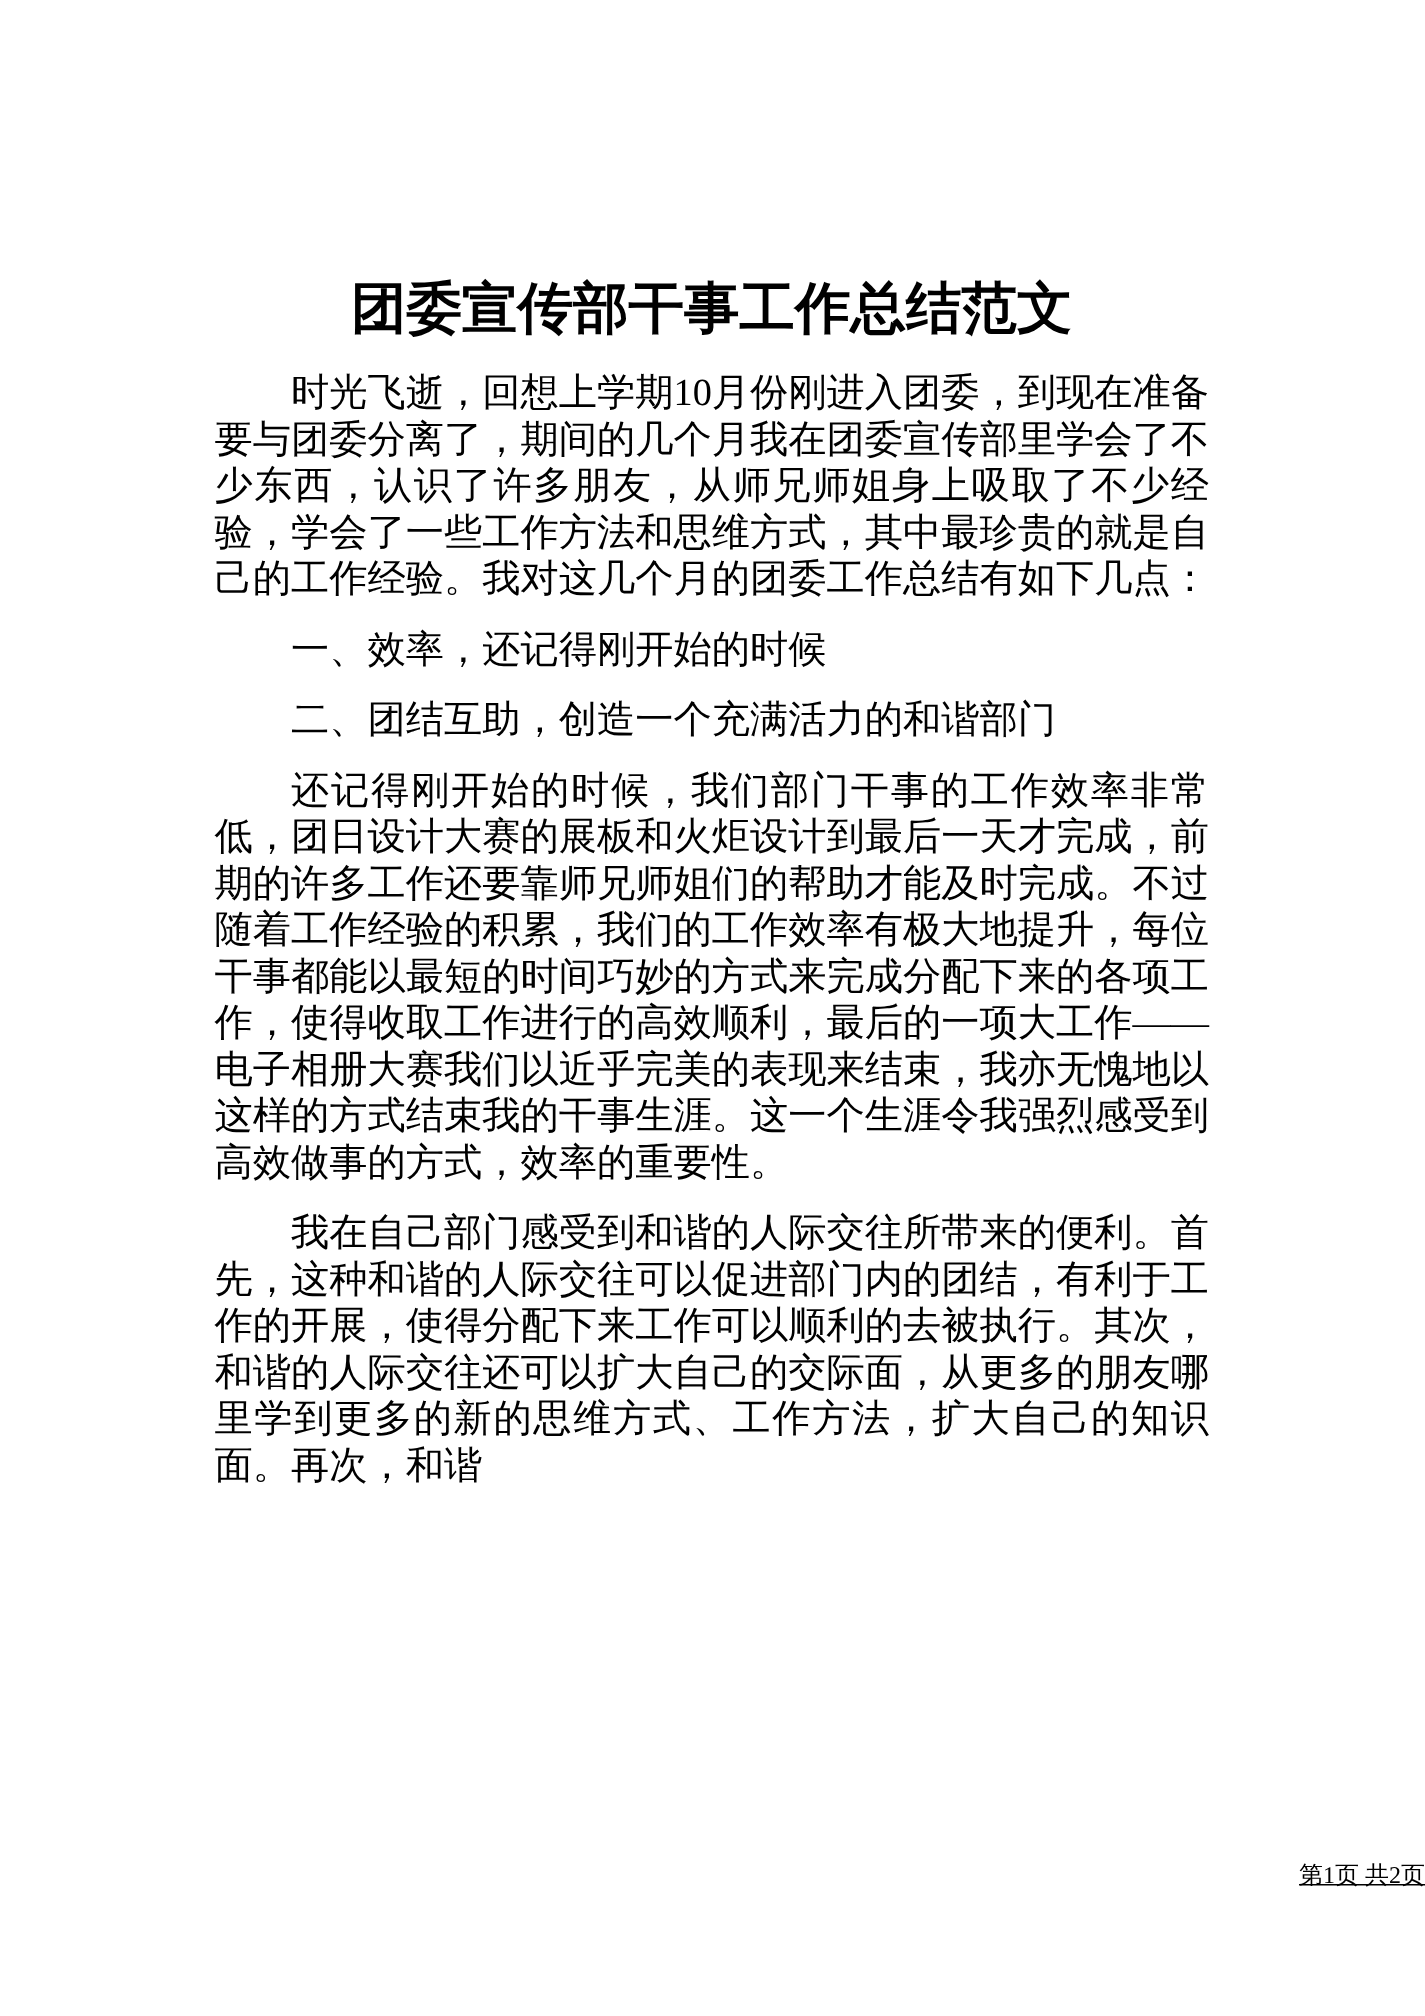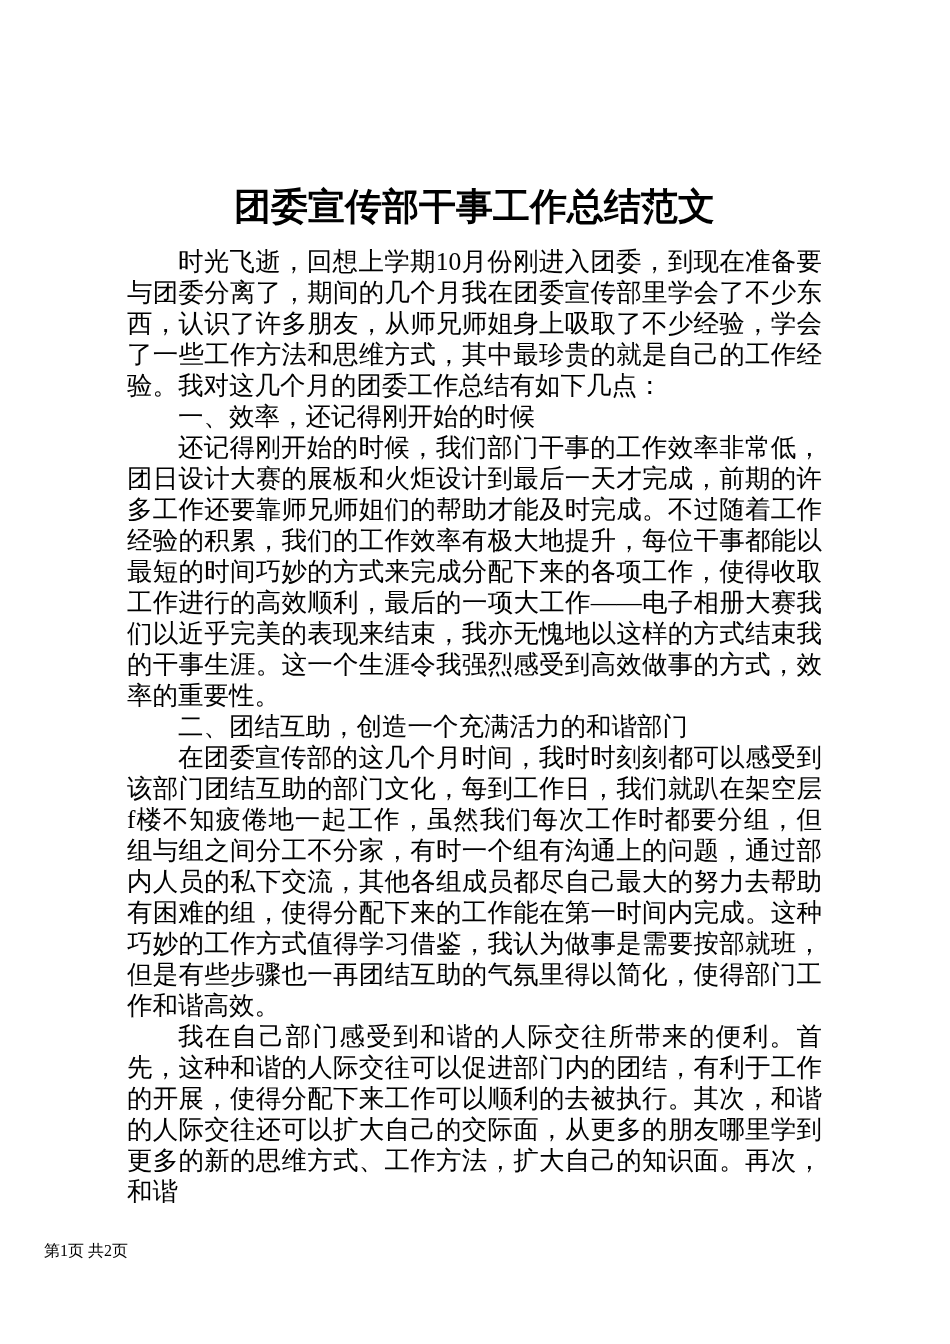--- a/index.html
+++ b/index.html
@@ -25,49 +25,49 @@
   .doc-title {
     margin: 0 0 16px 0;
     font-size: 37px;
     line-height: 46px;
     font-weight: bold;
     text-align: center;
     letter-spacing: 0px;
     white-space: nowrap;
   }
   .doc-body p {
-    margin: 0;
+    margin: 16px;
     font-size: 25.5px;
     line-height: 31px;
     text-align: justify;
     text-justify: inter-ideograph;
     text-indent: 2em;
     word-break: break-all;
   }
   .doc-footer {
     position: absolute;
     left: 0;
     right: 0;
     top: 1240px;
-    text-align: left;
+    text-align: right;
     padding-left: 44px;
     font-size: 16px;
     line-height: 22px;
     color: #000000;
+    text-decoration: underline;
   }
 </style>
 </head>
 <body>
 
 <div class="doc-page">
   <div class="doc-content">
     <h1 class="doc-title">团委宣传部干事工作总结范文</h1>
     <div class="doc-body">
       <p>时光飞逝，回想上学期10月份刚进入团委，到现在准备要与团委分离了，期间的几个月我在团委宣传部里学会了不少东西，认识了许多朋友，从师兄师姐身上吸取了不少经验，学会了一些工作方法和思维方式，其中最珍贵的就是自己的工作经验。我对这几个月的团委工作总结有如下几点：</p>
       <p>一、效率，还记得刚开始的时候</p>
+      <p>二、团结互助，创造一个充满活力的和谐部门</p>
       <p>还记得刚开始的时候，我们部门干事的工作效率非常低，团日设计大赛的展板和火炬设计到最后一天才完成，前期的许多工作还要靠师兄师姐们的帮助才能及时完成。不过随着工作经验的积累，我们的工作效率有极大地提升，每位干事都能以最短的时间巧妙的方式来完成分配下来的各项工作，使得收取工作进行的高效顺利，最后的一项大工作——电子相册大赛我们以近乎完美的表现来结束，我亦无愧地以这样的方式结束我的干事生涯。这一个生涯令我强烈感受到高效做事的方式，效率的重要性。</p>
-      <p>二、团结互助，创造一个充满活力的和谐部门</p>
-      <p>在团委宣传部的这几个月时间，我时时刻刻都可以感受到该部门团结互助的部门文化，每到工作日，我们就趴在架空层f楼不知疲倦地一起工作，虽然我们每次工作时都要分组，但组与组之间分工不分家，有时一个组有沟通上的问题，通过部内人员的私下交流，其他各组成员都尽自己最大的努力去帮助有困难的组，使得分配下来的工作能在第一时间内完成。这种巧妙的工作方式值得学习借鉴，我认为做事是需要按部就班，但是有些步骤也一再团结互助的气氛里得以简化，使得部门工作和谐高效。</p>
       <p>我在自己部门感受到和谐的人际交往所带来的便利。首先，这种和谐的人际交往可以促进部门内的团结，有利于工作的开展，使得分配下来工作可以顺利的去被执行。其次，和谐的人际交往还可以扩大自己的交际面，从更多的朋友哪里学到更多的新的思维方式、工作方法，扩大自己的知识面。再次，和谐</p>
     </div>
   </div>
   <div class="doc-footer">第1页 共2页</div>
 </div>
 
 </body></html>

